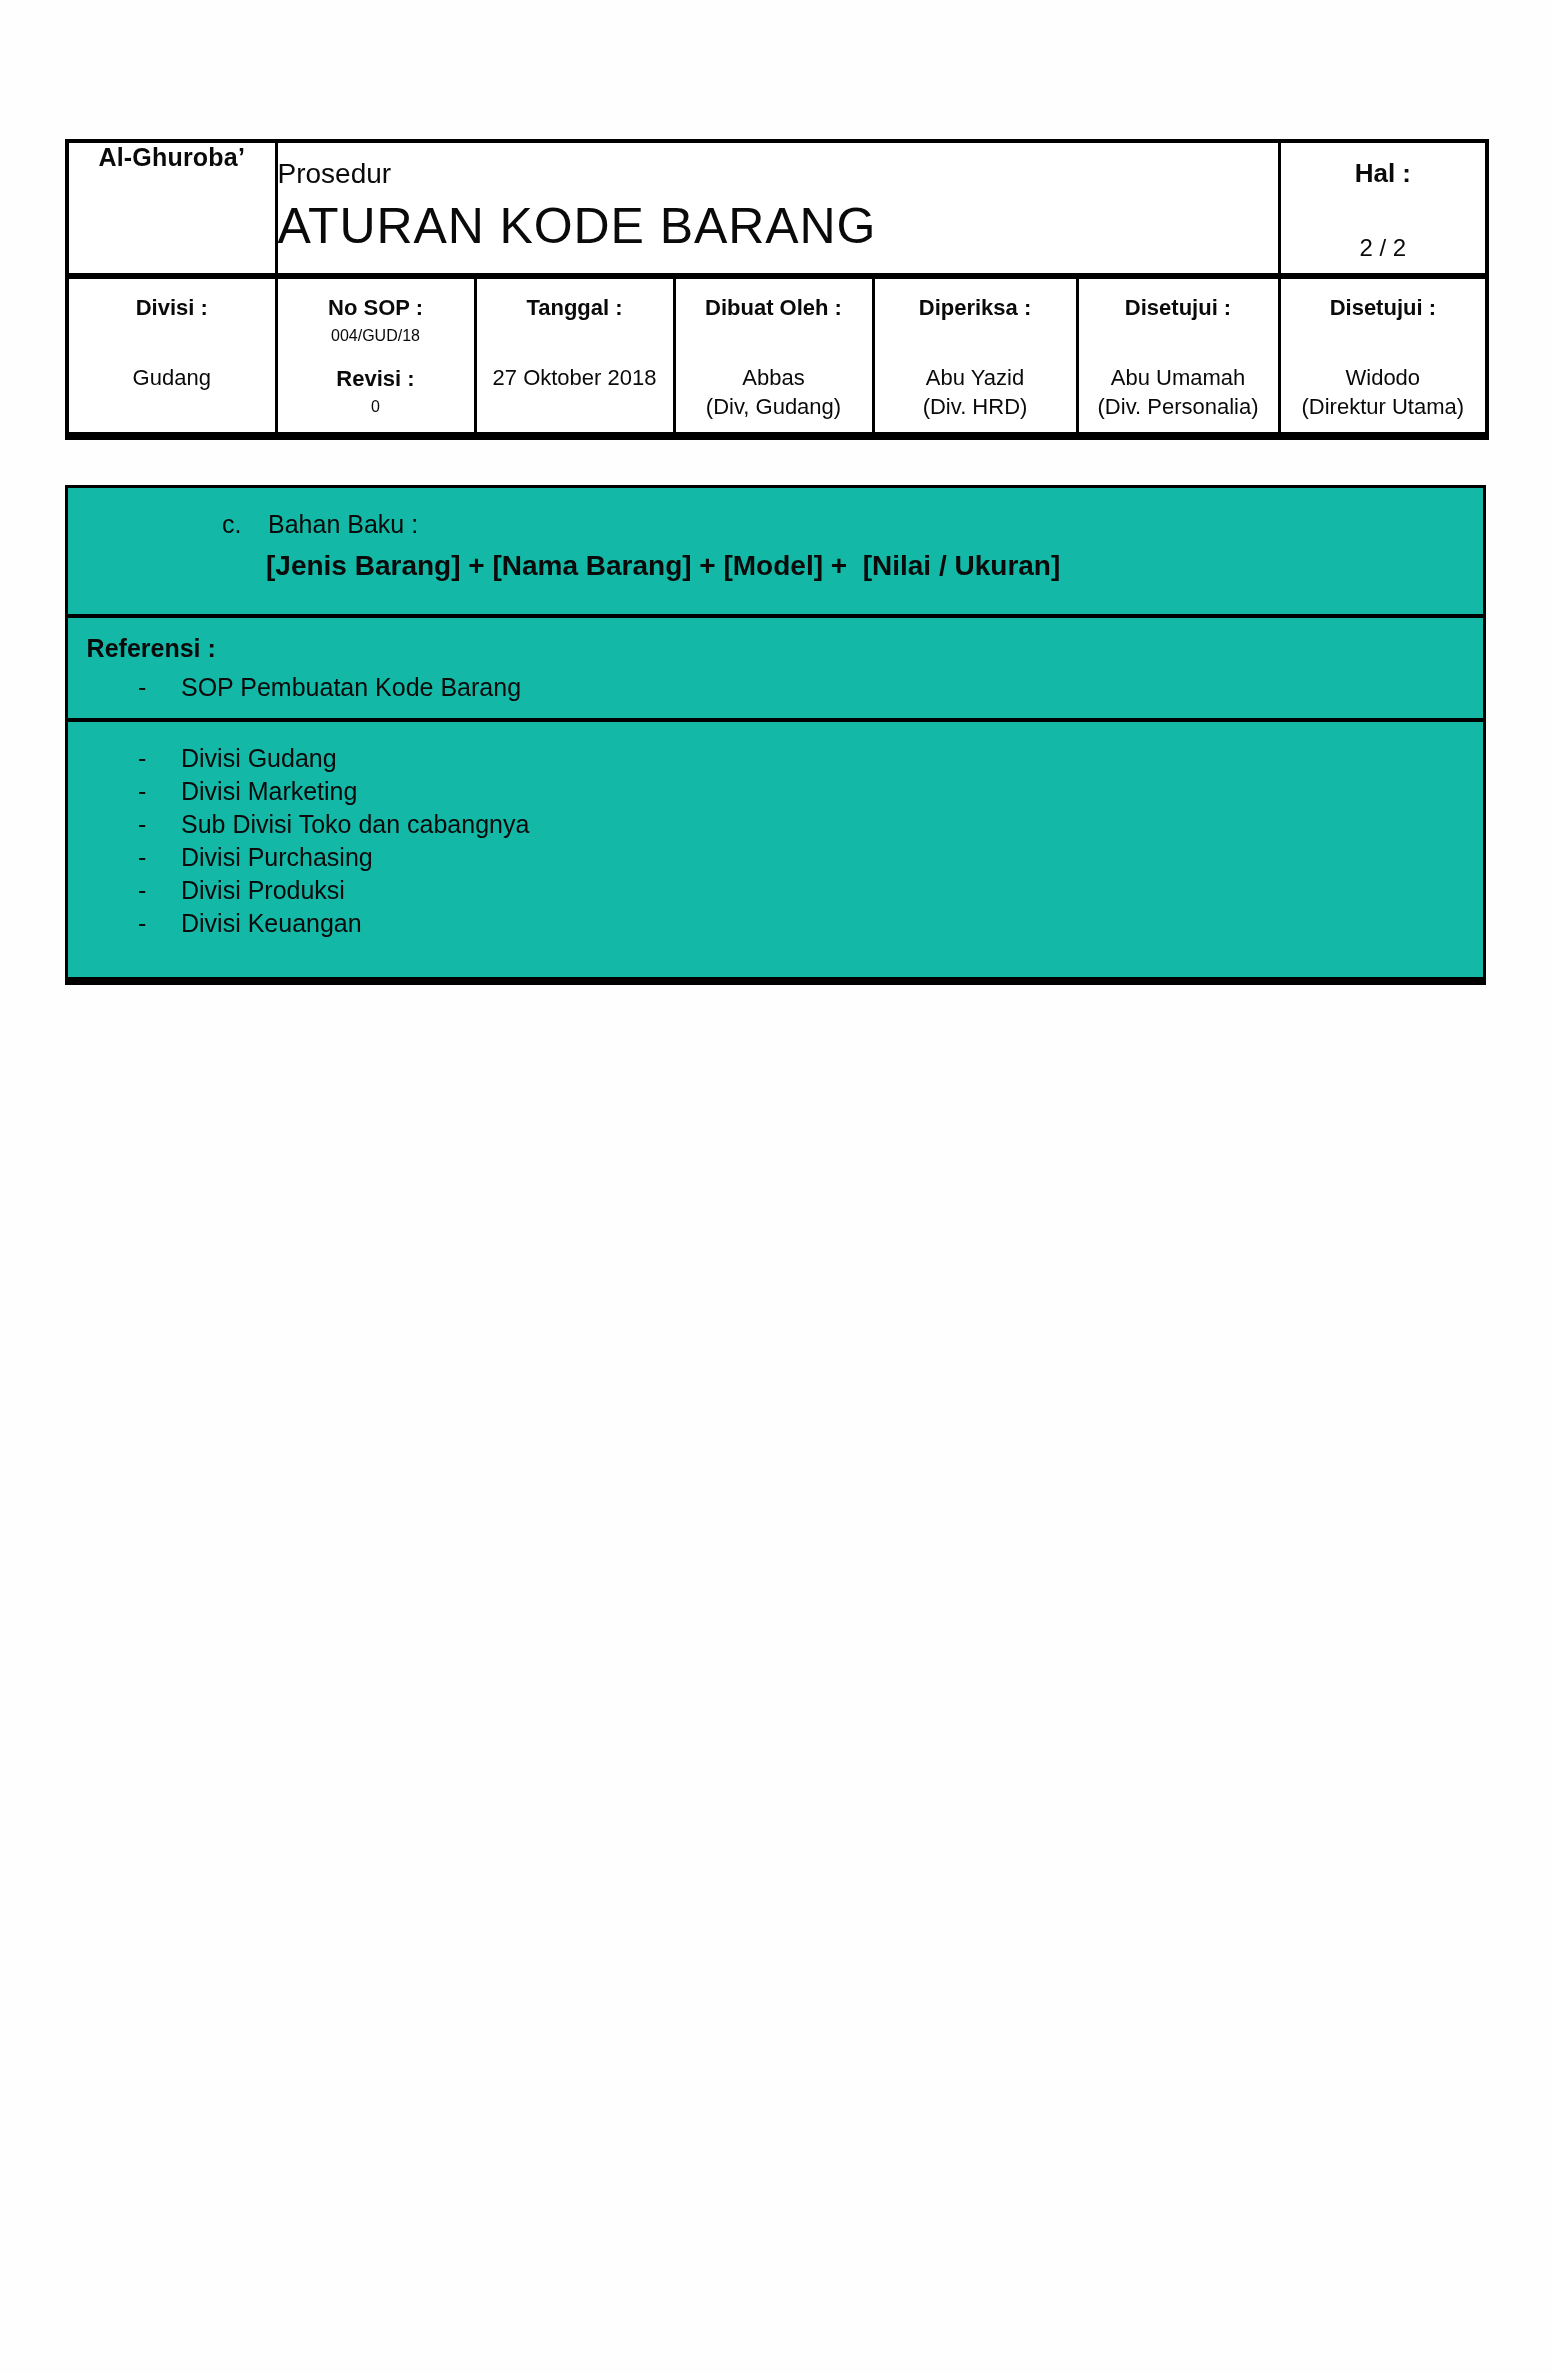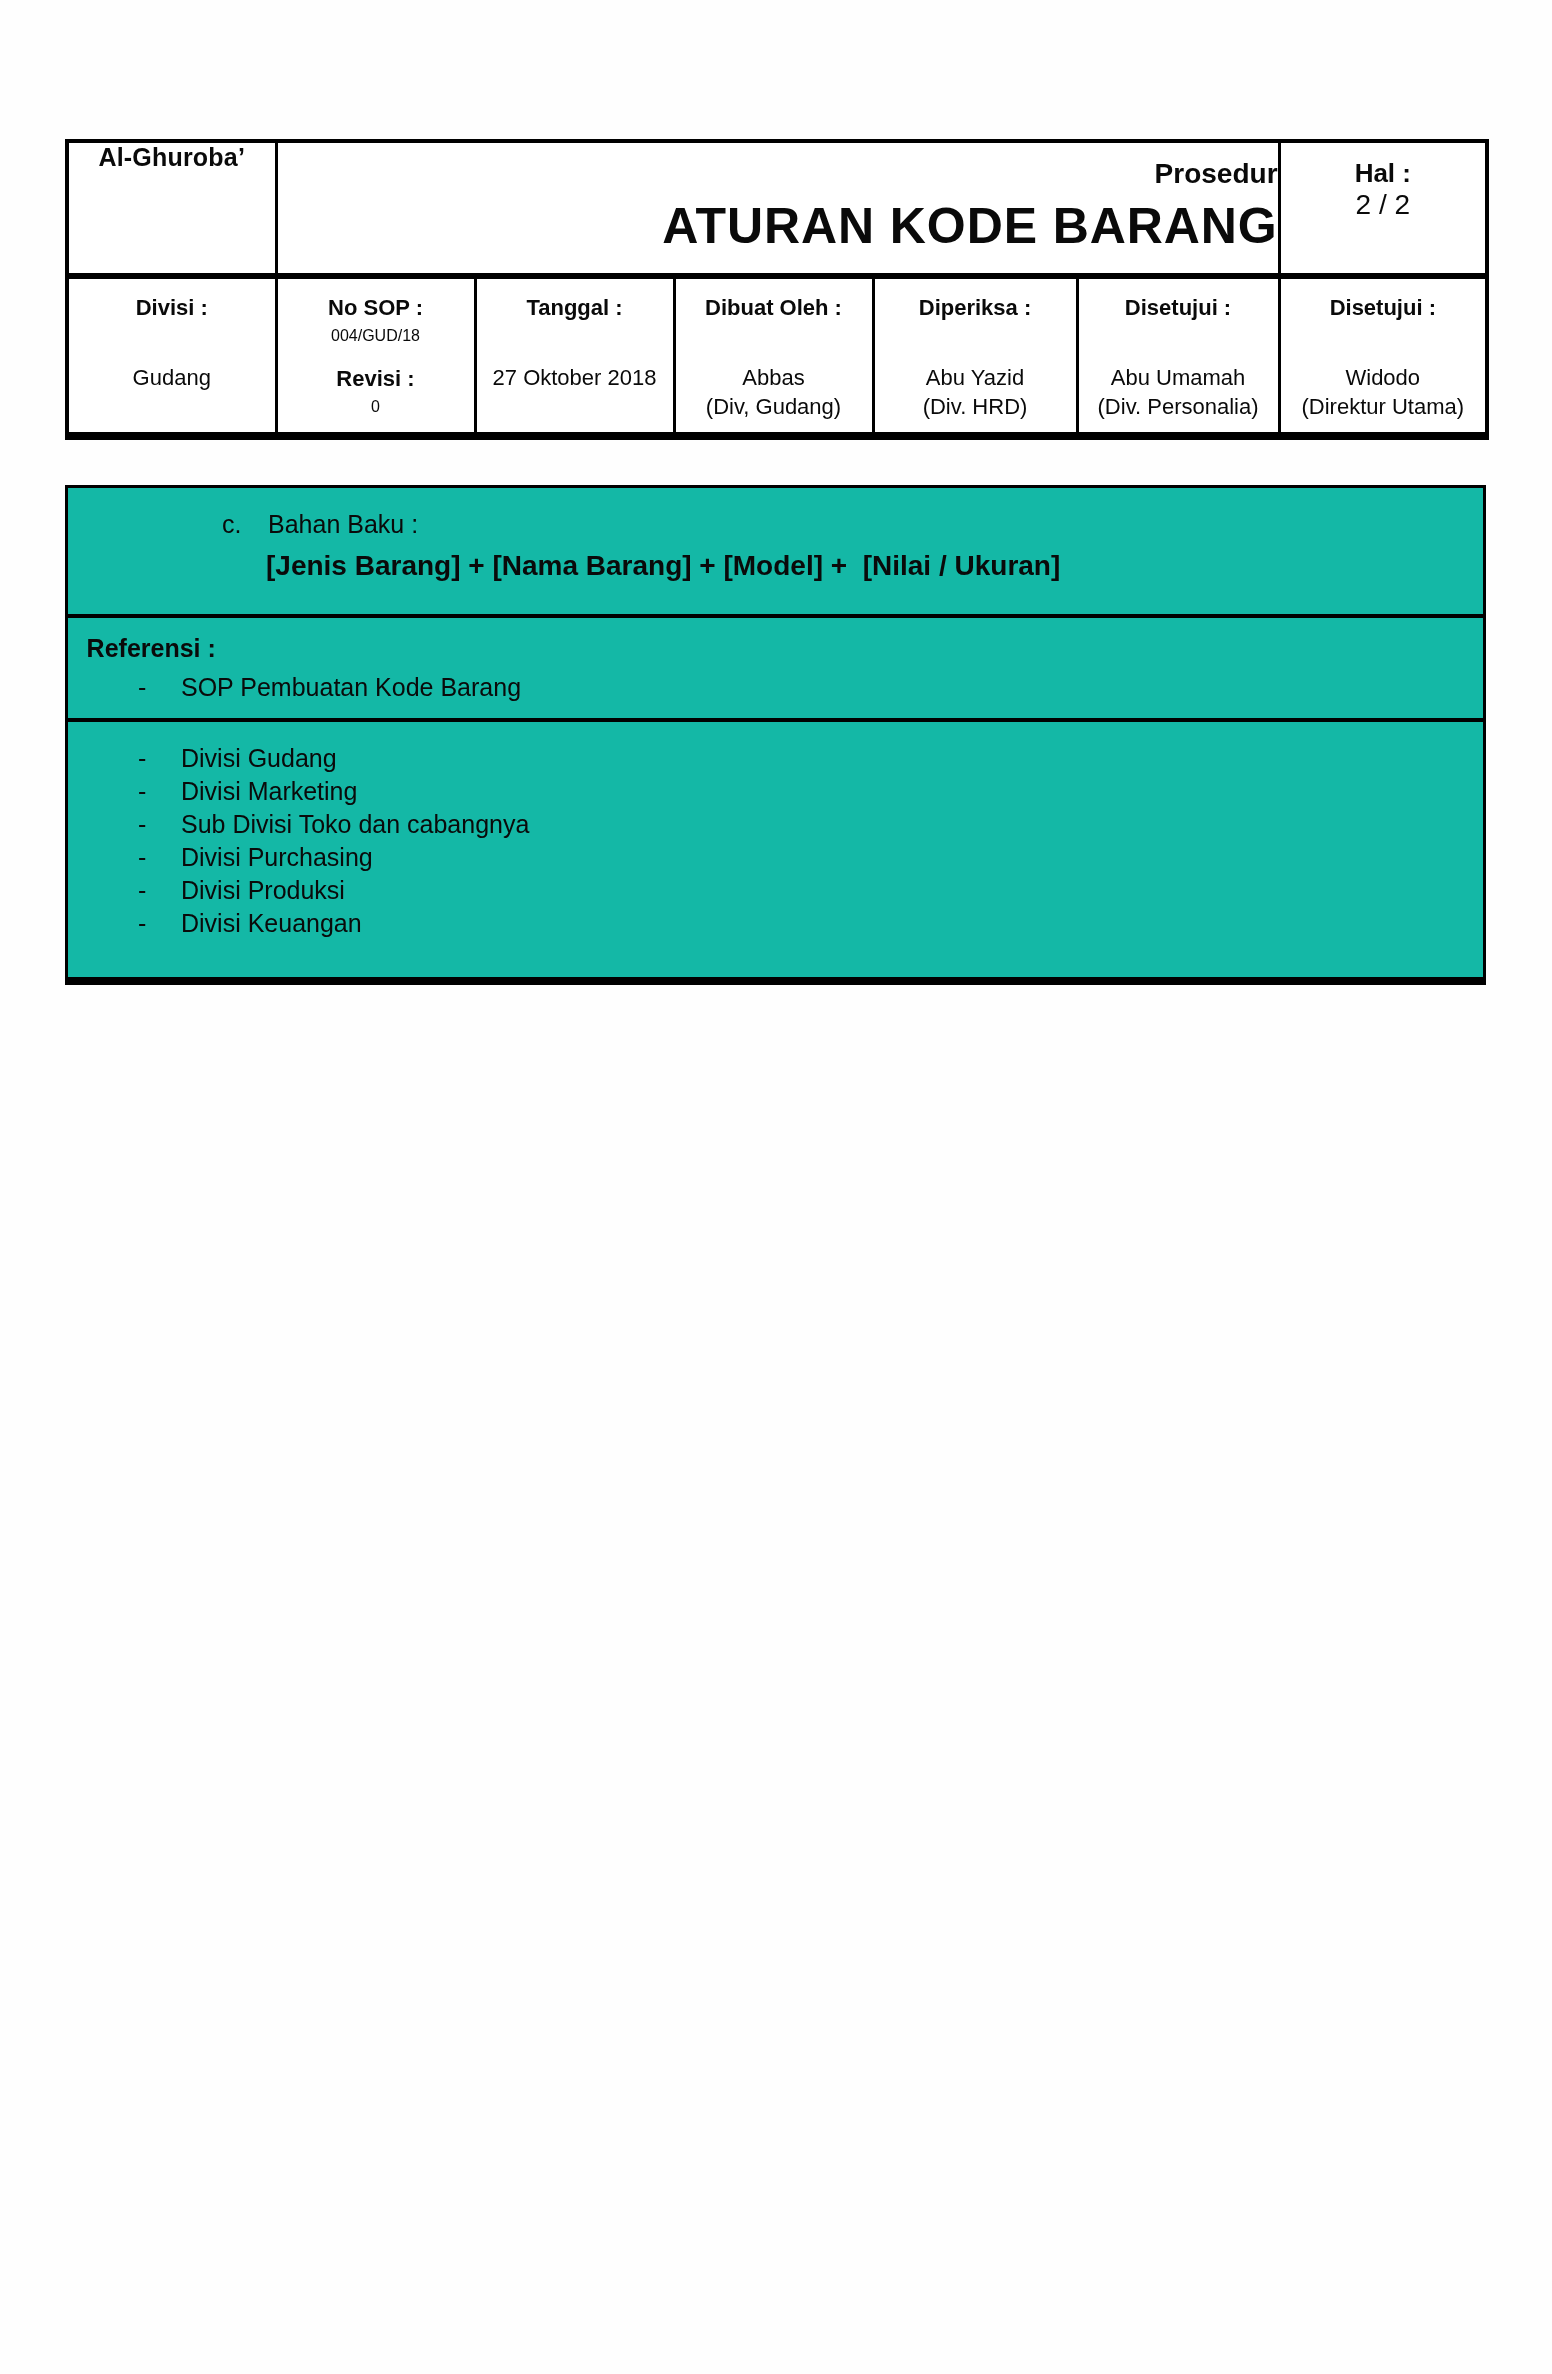--- a/index.html
+++ b/index.html
@@ -30,27 +30,27 @@
     border: 3.7px solid #000;
     vertical-align: top;
     overflow: hidden;
   }
   tr.r1 td { height: 135px; border-bottom-width: 6.5px; }
   tr.r2 td { height: 160px; }
 
   td.c-org { vertical-align: middle; text-align: center; }
   .org-name { font-weight: bold; font-size: 25px; letter-spacing: 0.2px; }
 
-  td.c-title { text-align: right; font-weight: bold; }
+  td.c-title { text-align: left; }
   .doc-subtitle { font-size: 28px; margin-top: 15px; }
   .doc-title { font-size: 50px; margin-top: 7.4px; letter-spacing: 0.9px; white-space: nowrap; }
 
   td.c-hal { text-align: center; }
   .hal-label { font-weight: bold; font-size: 26px; margin-top: 15px; }
-  .hal-value { font-size: 28px; }
+  .hal-value { font-size: 24px; margin-top: 45px; }
 
   .cell {
     display: flex; flex-direction: column; align-items: center;
     height: 100%; padding: 15px 3.7px 11px 3.7px; text-align: center;
   }
   .lbl { font-weight: bold; font-size: 22px; line-height: 28px; }
   .val { font-size: 16px; line-height: 28px; }
   .bottom { margin-top: auto; }
   .name { font-size: 22px; line-height: 29px; }
   .role { font-size: 22px; line-height: 29px; white-space: nowrap; }

